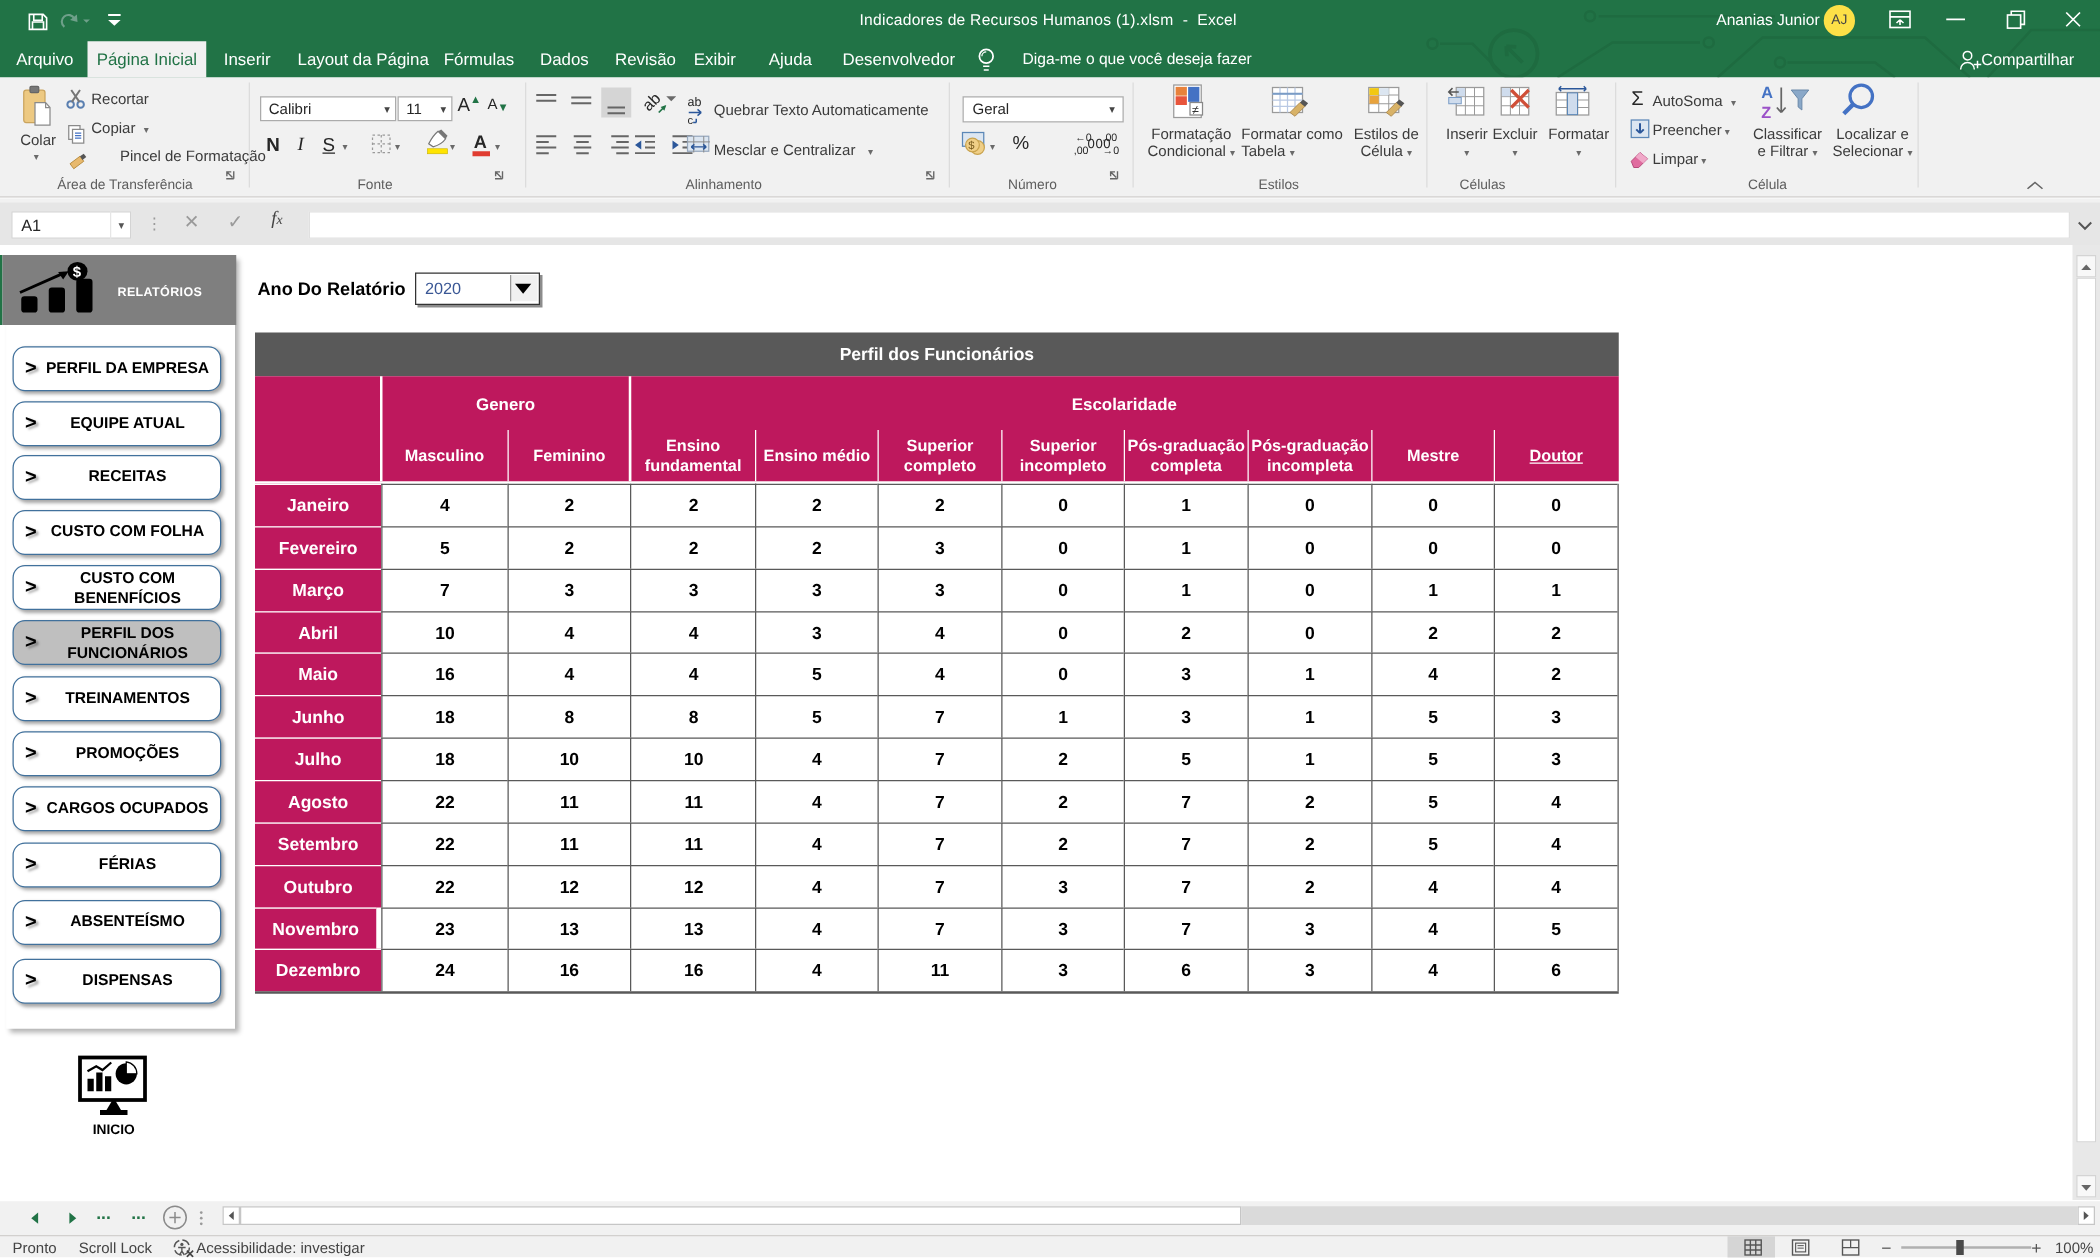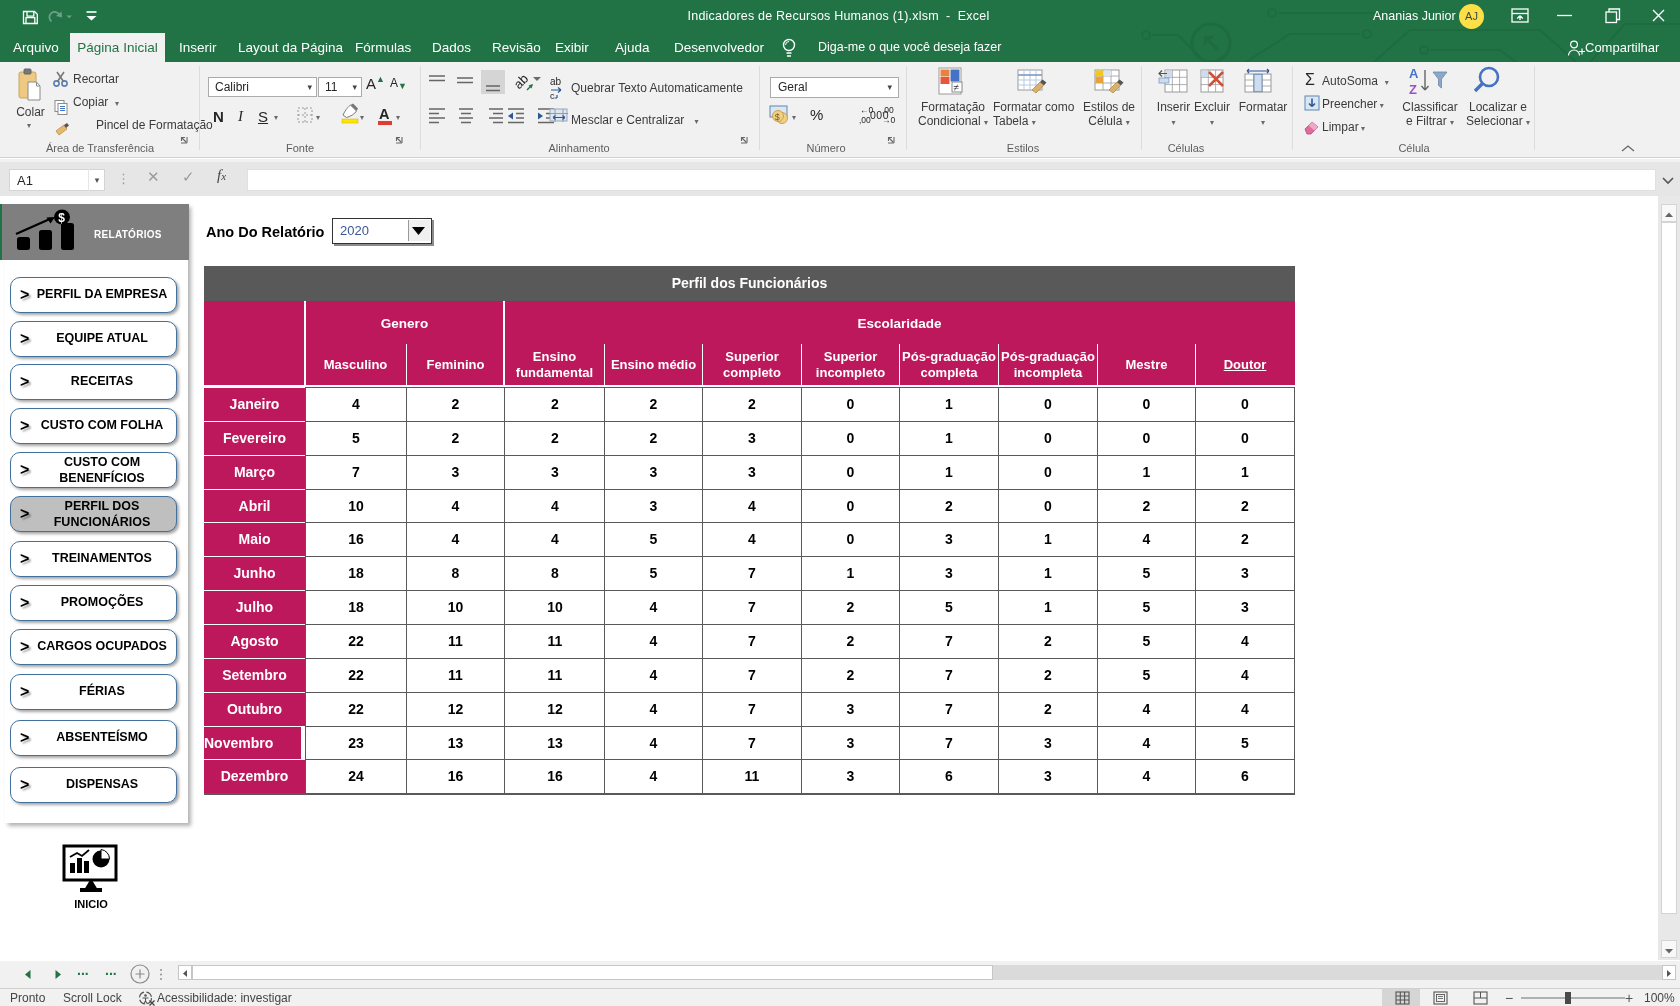--- a/index.html
+++ b/index.html
@@ -575,21 +575,21 @@
   <div class="tcell wcell" style="left:305px;top:495.7px;width:101px;height:33.9px;text-align:center;line-height:33.9px;font-size:14px;border-top:1px solid #595959;border-left:1px solid #595959;">22</div>
   <div class="tcell wcell" style="left:406px;top:495.7px;width:98px;height:33.9px;text-align:center;line-height:33.9px;font-size:14px;border-top:1px solid #595959;border-left:1px solid #595959;">12</div>
   <div class="tcell wcell" style="left:504px;top:495.7px;width:101px;height:33.9px;text-align:center;line-height:33.9px;font-size:14px;border-top:1px solid #595959;border-left:1px solid #595959;">12</div>
   <div class="tcell wcell" style="left:604px;top:495.7px;width:98px;height:33.9px;text-align:center;line-height:33.9px;font-size:14px;border-top:1px solid #595959;border-left:1px solid #595959;">4</div>
   <div class="tcell wcell" style="left:702px;top:495.7px;width:99px;height:33.9px;text-align:center;line-height:33.9px;font-size:14px;border-top:1px solid #595959;border-left:1px solid #595959;">7</div>
   <div class="tcell wcell" style="left:801px;top:495.7px;width:98px;height:33.9px;text-align:center;line-height:33.9px;font-size:14px;border-top:1px solid #595959;border-left:1px solid #595959;">3</div>
   <div class="tcell wcell" style="left:899px;top:495.7px;width:99px;height:33.9px;text-align:center;line-height:33.9px;font-size:14px;border-top:1px solid #595959;border-left:1px solid #595959;">7</div>
   <div class="tcell wcell" style="left:998px;top:495.7px;width:99px;height:33.9px;text-align:center;line-height:33.9px;font-size:14px;border-top:1px solid #595959;border-left:1px solid #595959;">2</div>
   <div class="tcell wcell" style="left:1097px;top:495.7px;width:98px;height:33.9px;text-align:center;line-height:33.9px;font-size:14px;border-top:1px solid #595959;border-left:1px solid #595959;">4</div>
   <div class="tcell wcell" style="left:1195px;top:495.7px;width:99px;height:33.9px;text-align:center;line-height:33.9px;font-size:14px;border-top:1px solid #595959;border-left:1px solid #595959;">4</div>
-  <div class="tcell gray" style="left:204px;top:529.5px;width:97px;height:33.9px;line-height:33.9px;font-size:14px;border-top:1.5px solid #fff;">Novembro</div>
+  <div class="tcell gray" style="left:204px;top:529.5px;width:97px;height:33.9px;text-align:center;line-height:33.9px;font-size:14px;border-top:1.5px solid #fff;">Novembro</div>
   <div class="tcell wcell" style="left:305px;top:529.5px;width:101px;height:33.9px;text-align:center;line-height:33.9px;font-size:14px;border-top:1px solid #595959;border-left:1px solid #595959;">23</div>
   <div class="tcell wcell" style="left:406px;top:529.5px;width:98px;height:33.9px;text-align:center;line-height:33.9px;font-size:14px;border-top:1px solid #595959;border-left:1px solid #595959;">13</div>
   <div class="tcell wcell" style="left:504px;top:529.5px;width:101px;height:33.9px;text-align:center;line-height:33.9px;font-size:14px;border-top:1px solid #595959;border-left:1px solid #595959;">13</div>
   <div class="tcell wcell" style="left:604px;top:529.5px;width:98px;height:33.9px;text-align:center;line-height:33.9px;font-size:14px;border-top:1px solid #595959;border-left:1px solid #595959;">4</div>
   <div class="tcell wcell" style="left:702px;top:529.5px;width:99px;height:33.9px;text-align:center;line-height:33.9px;font-size:14px;border-top:1px solid #595959;border-left:1px solid #595959;">7</div>
   <div class="tcell wcell" style="left:801px;top:529.5px;width:98px;height:33.9px;text-align:center;line-height:33.9px;font-size:14px;border-top:1px solid #595959;border-left:1px solid #595959;">3</div>
   <div class="tcell wcell" style="left:899px;top:529.5px;width:99px;height:33.9px;text-align:center;line-height:33.9px;font-size:14px;border-top:1px solid #595959;border-left:1px solid #595959;">7</div>
   <div class="tcell wcell" style="left:998px;top:529.5px;width:99px;height:33.9px;text-align:center;line-height:33.9px;font-size:14px;border-top:1px solid #595959;border-left:1px solid #595959;">3</div>
   <div class="tcell wcell" style="left:1097px;top:529.5px;width:98px;height:33.9px;text-align:center;line-height:33.9px;font-size:14px;border-top:1px solid #595959;border-left:1px solid #595959;">4</div>
   <div class="tcell wcell" style="left:1195px;top:529.5px;width:99px;height:33.9px;text-align:center;line-height:33.9px;font-size:14px;border-top:1px solid #595959;border-left:1px solid #595959;">5</div>

